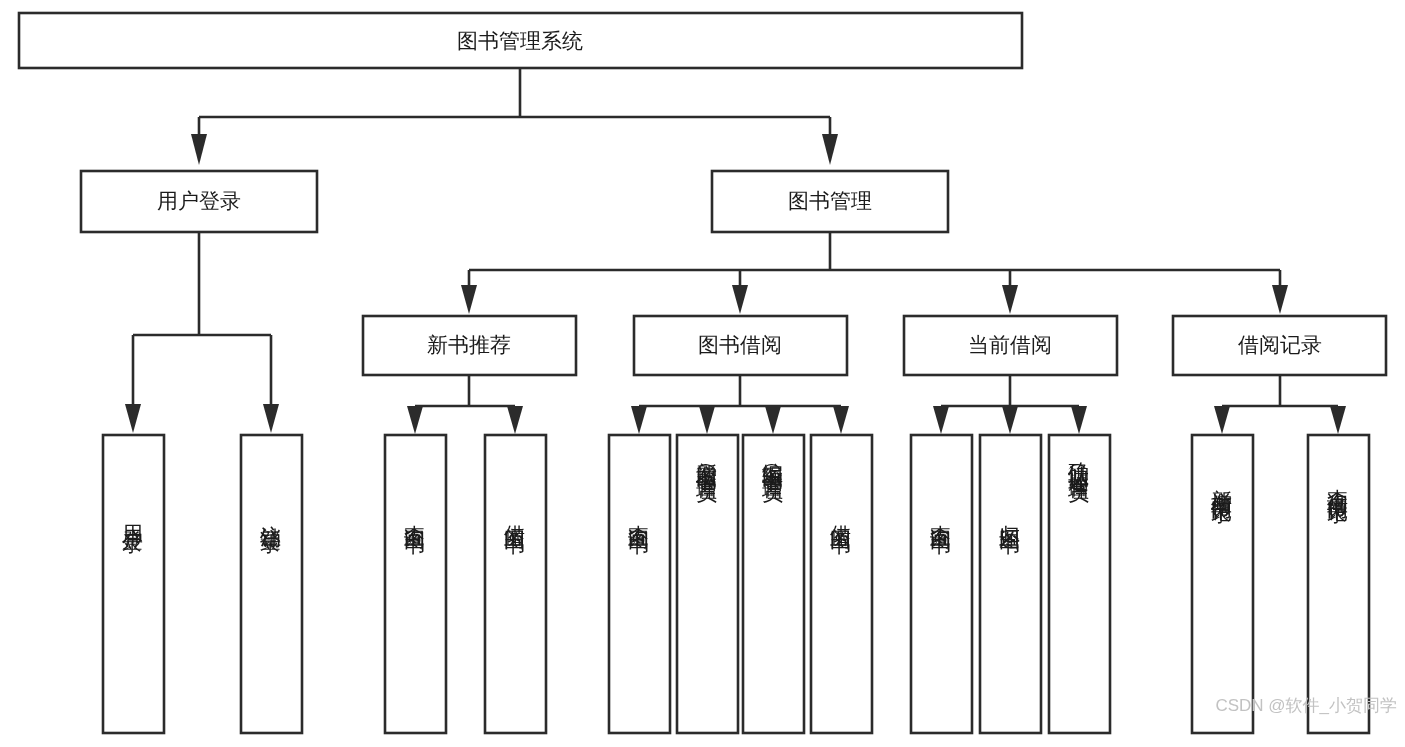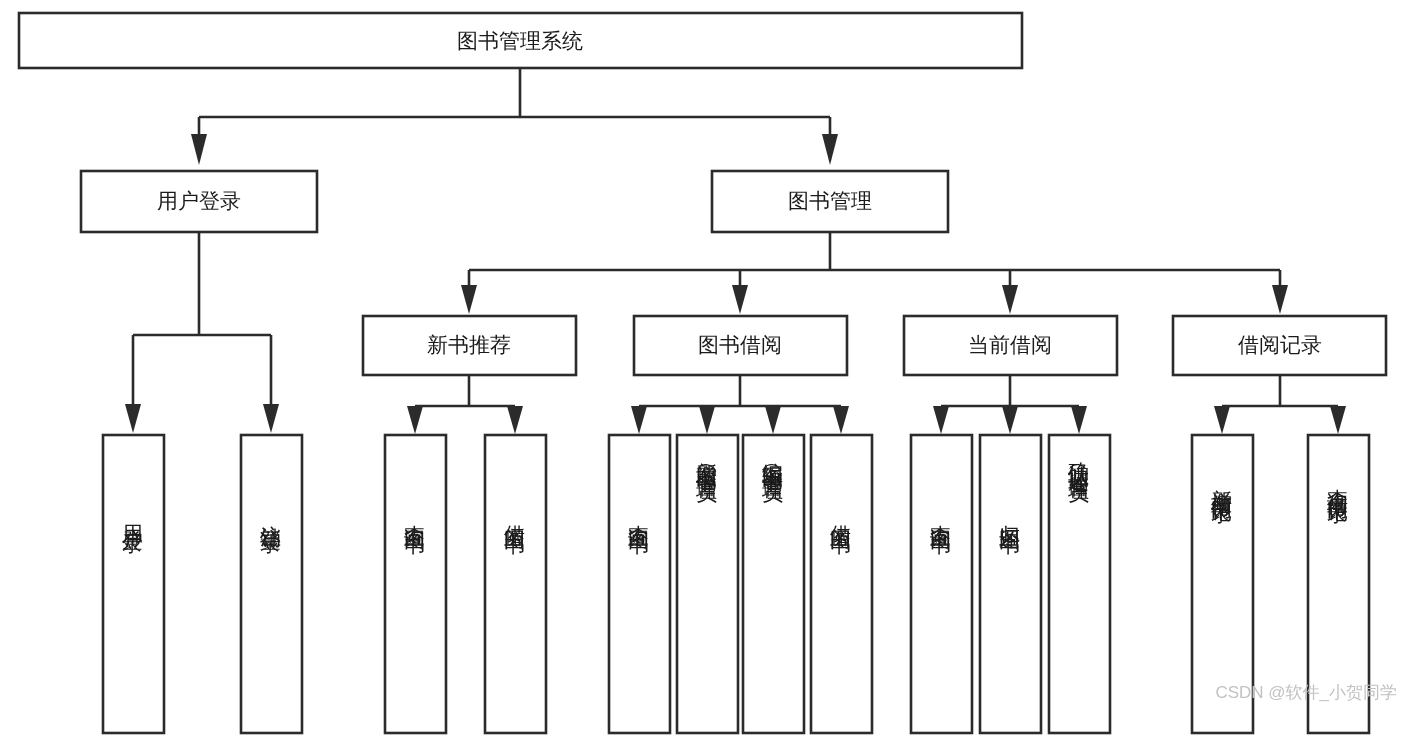--- a/index.html
+++ b/index.html
@@ -52,21 +52,21 @@
     font-family: "Liberation Sans", "DejaVu Sans", sans-serif;
     font-size: 21px;
     fill: #1b1b1b;
     writing-mode: vertical-rl;
     text-orientation: upright;
     letter-spacing: 3px;
   }
   .watermark {
     position: absolute;
     right: 8px;
-    bottom: 19px;
+    bottom: 6px;
     font-family: "Liberation Sans", "DejaVu Sans", sans-serif;
     font-size: 17px;
     color: #c2c2c2;
     white-space: nowrap;
     pointer-events: none;
     margin-left: 45px;
   }
 </style>
 </head>
 <body>

